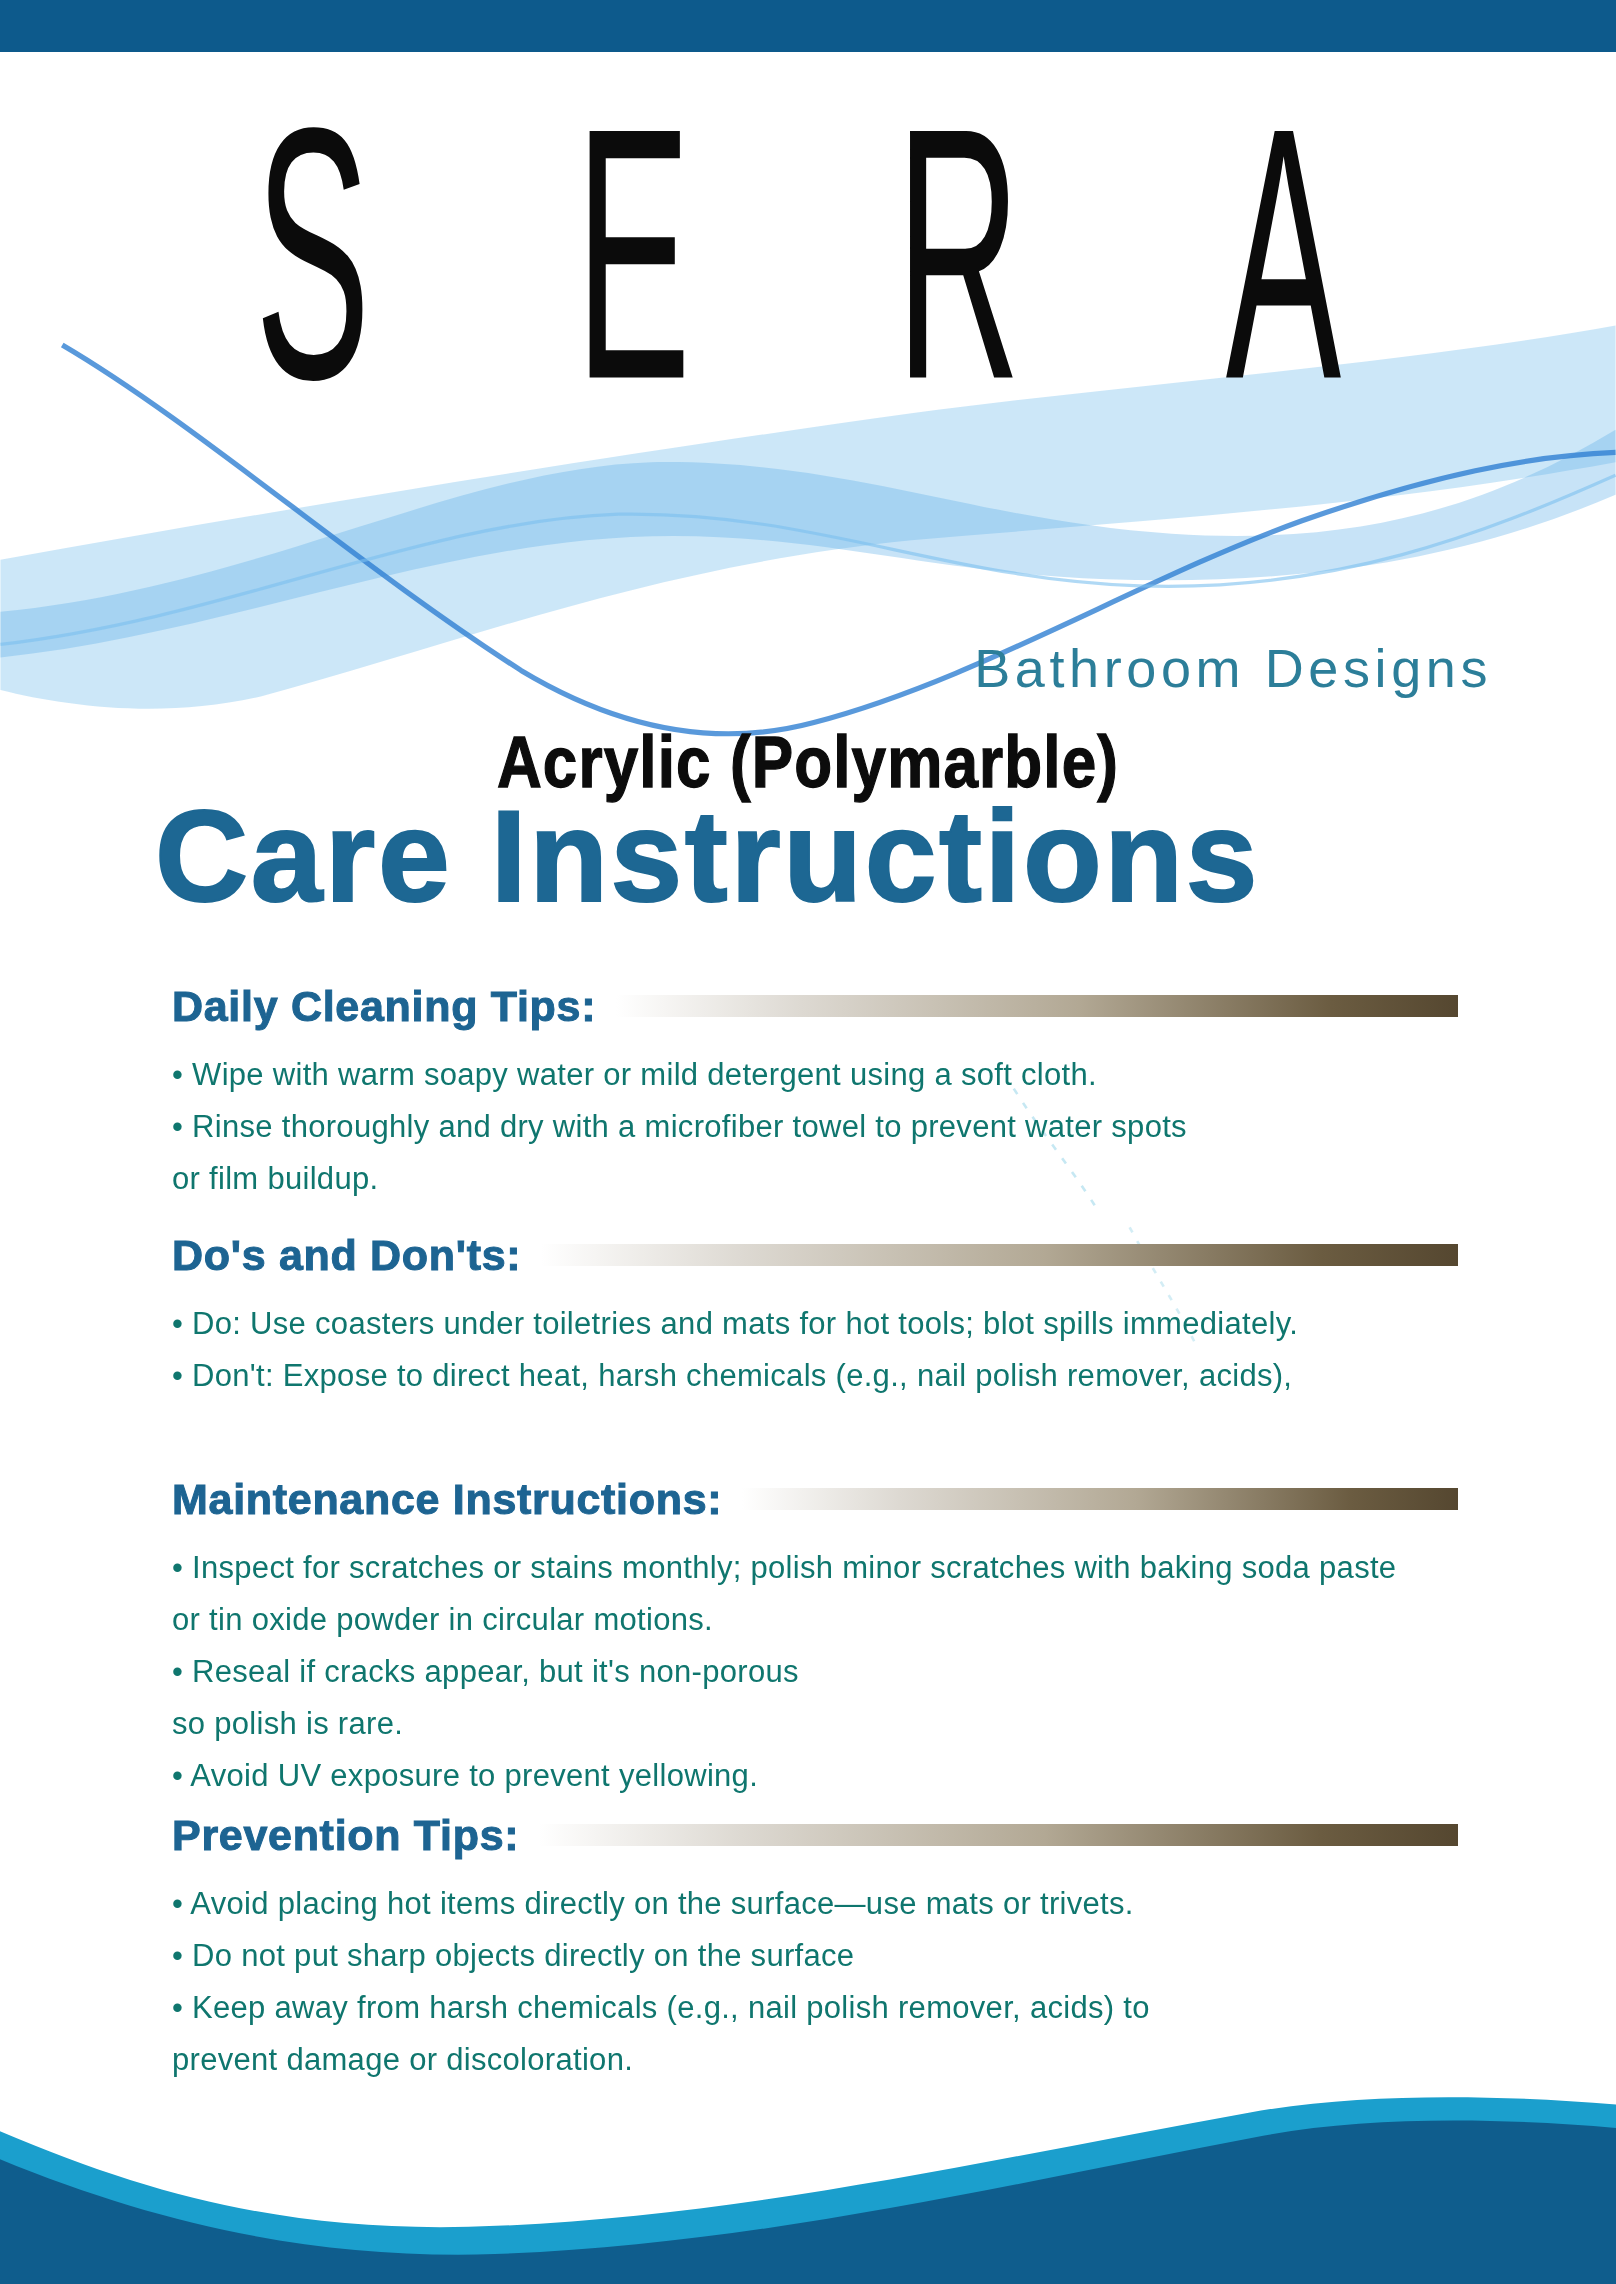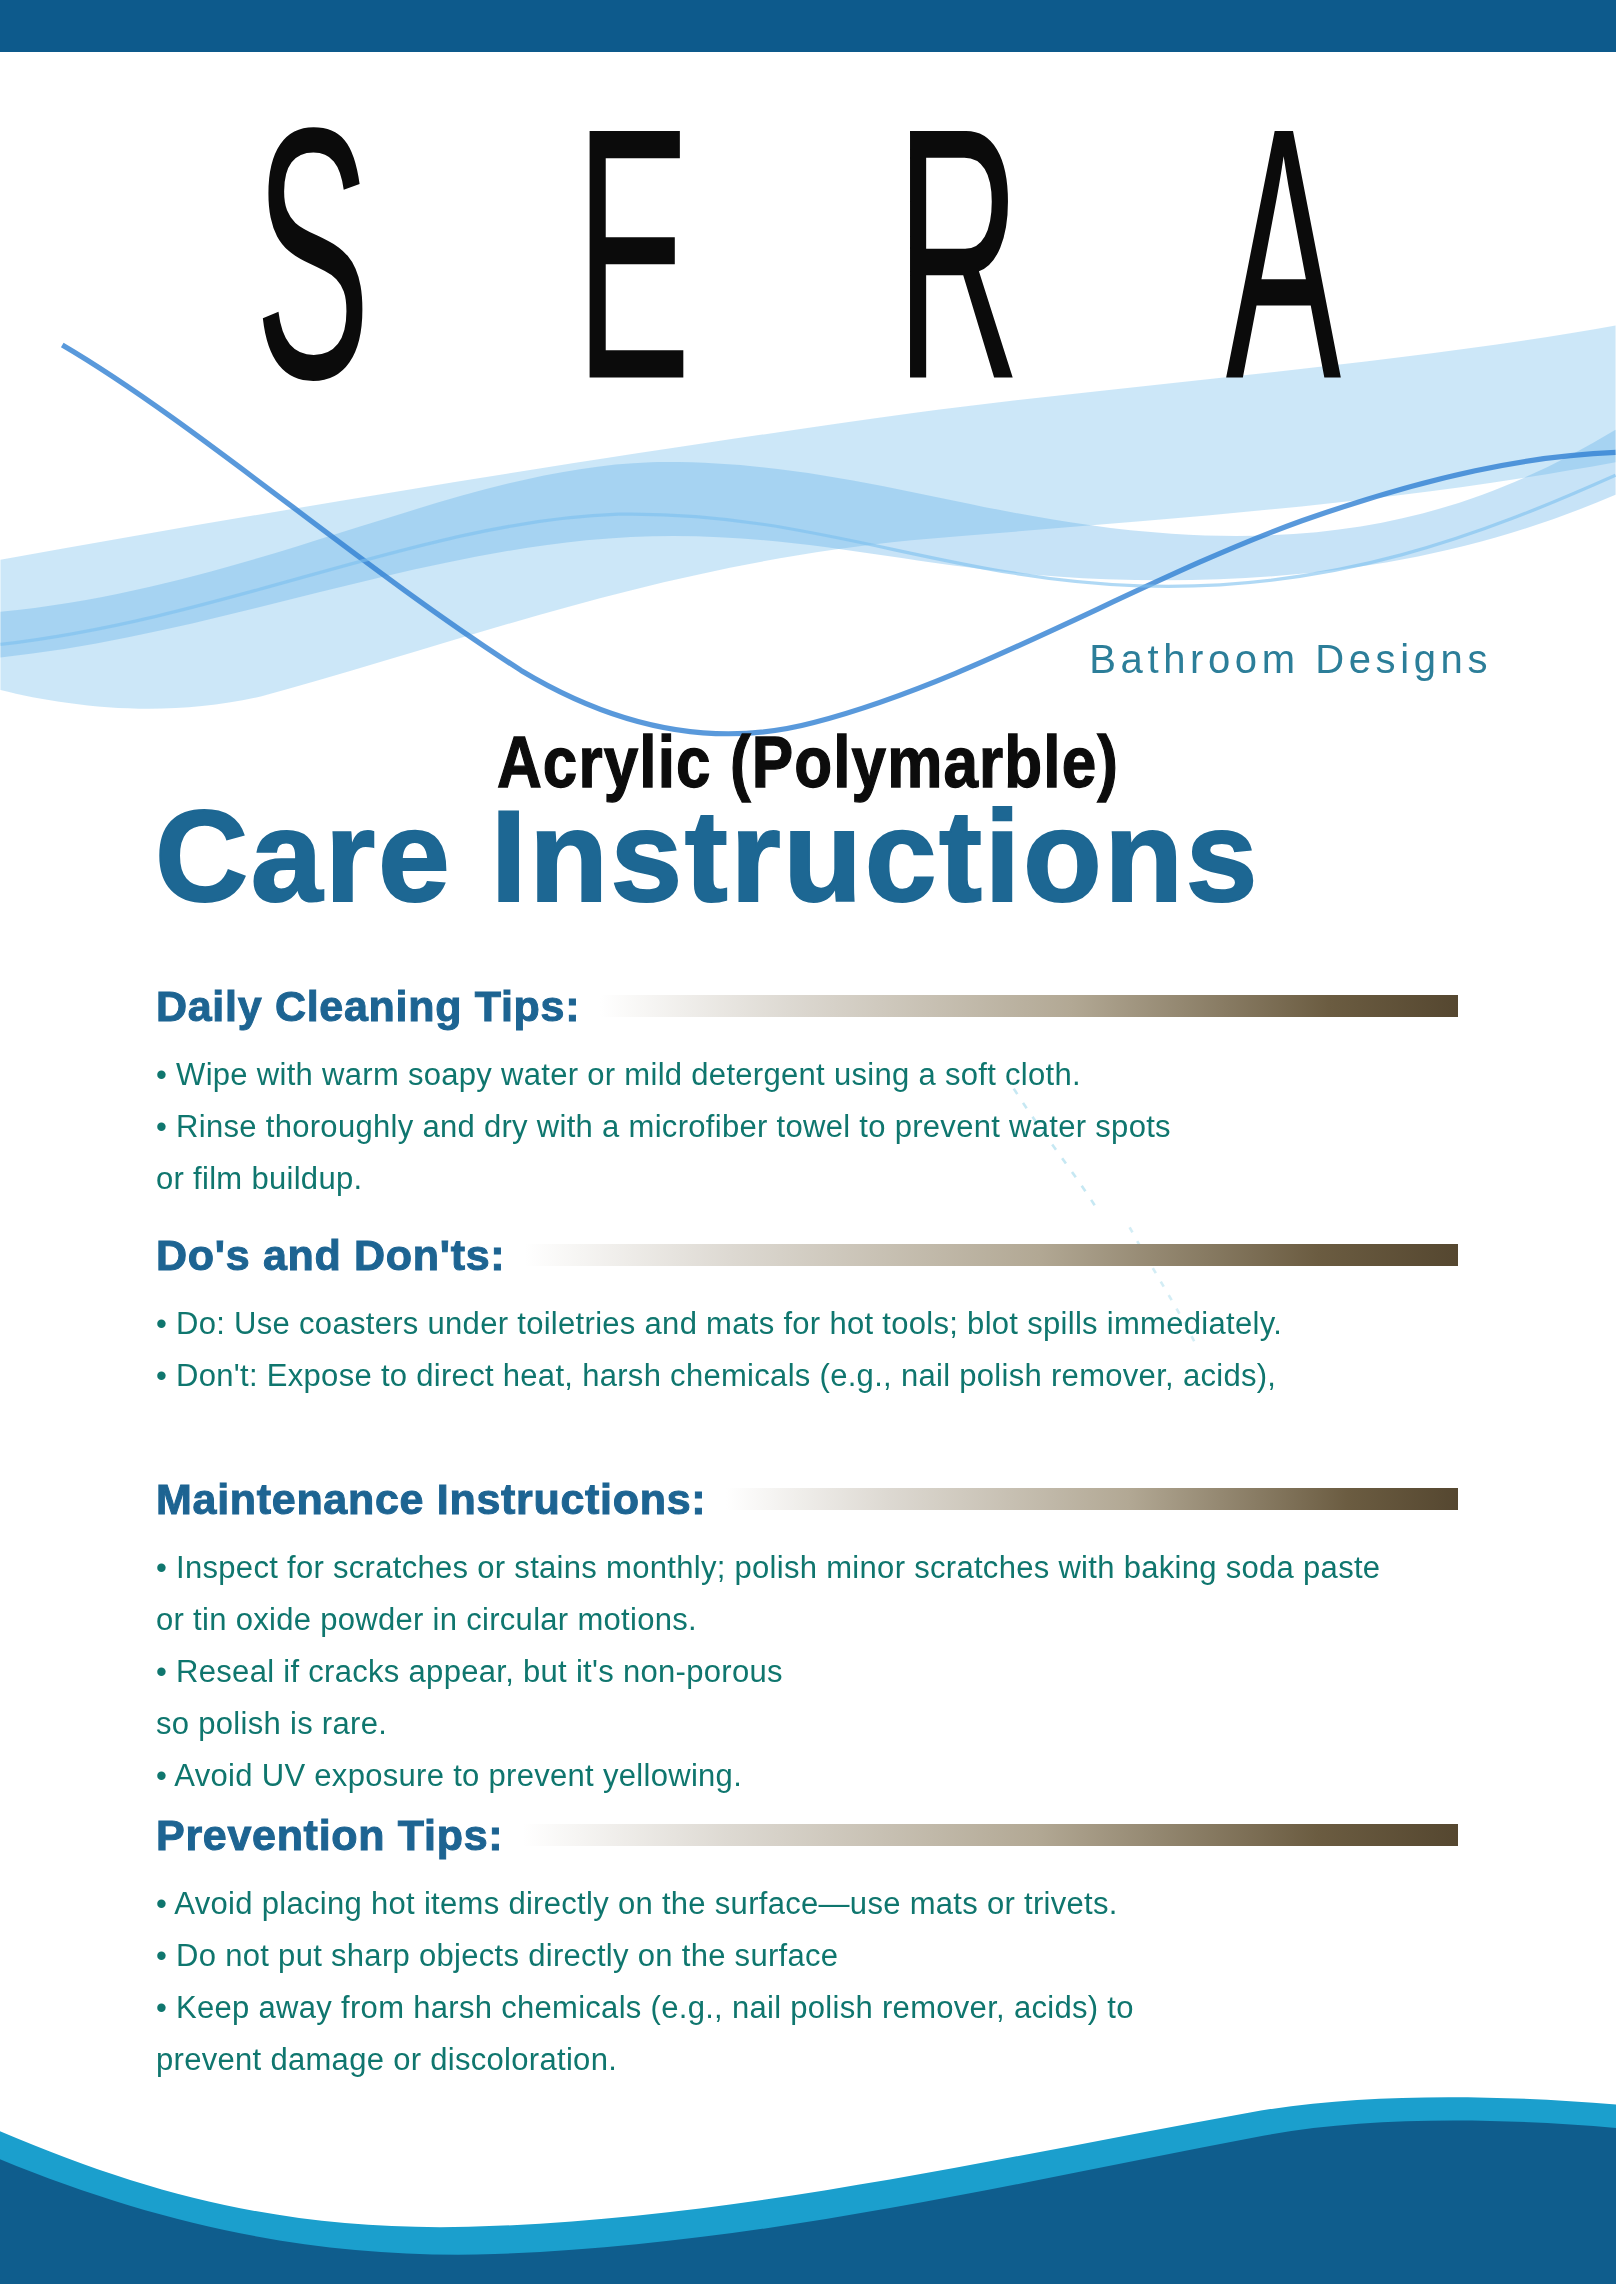--- a/index.html
+++ b/index.html
@@ -11,34 +11,34 @@
   .swoosh{position:absolute;left:0;top:306px;width:1616px;height:449px;}
   .scratches{position:absolute;left:0;top:0;width:1616px;height:2284px;pointer-events:none;}
   .logo{
     position:absolute;left:255px;top:57px;
     font-size:247px;font-weight:400;color:#0b0b0b;line-height:1.1;
     letter-spacing:293px;white-space:nowrap;
     transform:scale(0.7,1.45);transform-origin:left top;
   }
   .tagline{
     position:absolute;right:124px;top:637px;
-    font-size:40px;color:#2c7e99;letter-spacing:4.6px;white-space:nowrap;
+    font-size:54px;color:#2c7e99;letter-spacing:4.6px;white-space:nowrap;
   }
   .title-material{
     position:absolute;left:0;top:720px;width:100%;text-align:center;
     font-size:73px;font-weight:700;color:#0c0c0c;letter-spacing:1.3px;
     transform:scaleX(0.85);transform-origin:center top;white-space:nowrap;
     -webkit-text-stroke:1.3px #0c0c0c;
   }
   .title-main{
     position:absolute;left:155px;top:792px;
     font-size:129px;font-weight:700;color:#1d6793;letter-spacing:2.6px;line-height:1;
     -webkit-text-stroke:2px #1d6793;white-space:nowrap;
   }
-  .sec{position:absolute;left:156px;right:158px;}
+  .sec{position:absolute;left:172px;right:158px;}
   .sec1{top:980px;} .sec2{top:1229px;} .sec3{top:1473px;} .sec4{top:1809px;}
   .sec-head{display:flex;align-items:center;}
   .sec-head .h{
     font-size:43px;font-weight:700;color:#1d6492;line-height:52px;
     letter-spacing:0.7px;white-space:nowrap;-webkit-text-stroke:1px #1d6492;
   }
   .rule{
     flex:1;height:21.5px;margin-left:19.5px;
     background:linear-gradient(90deg, rgba(221,217,210,0) 0%, #ddd9d2 22%,
                #b2a894 55%, #6b5c41 85%, #554730 100%);

